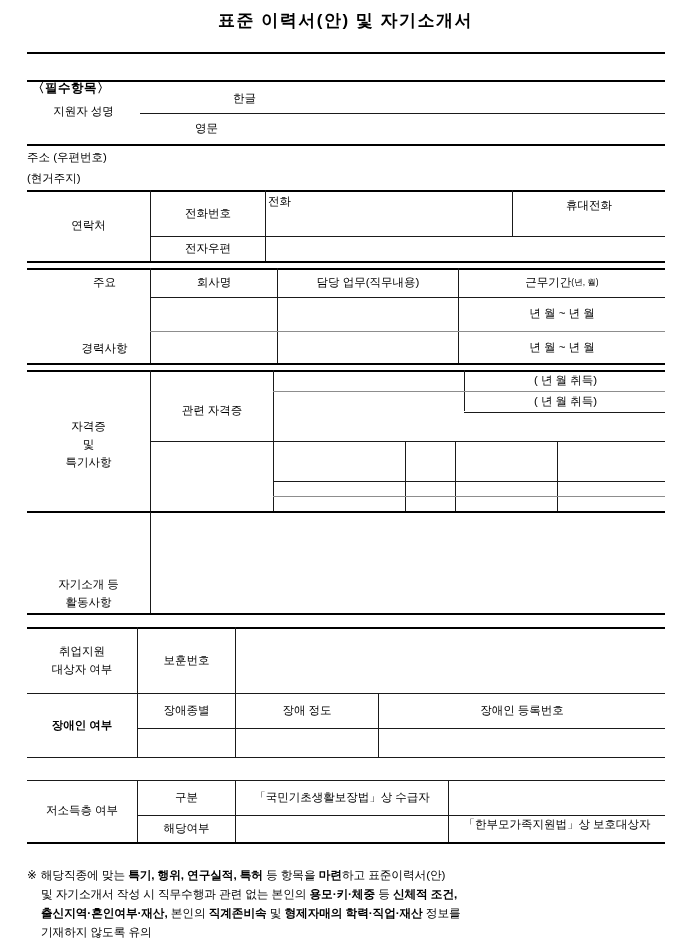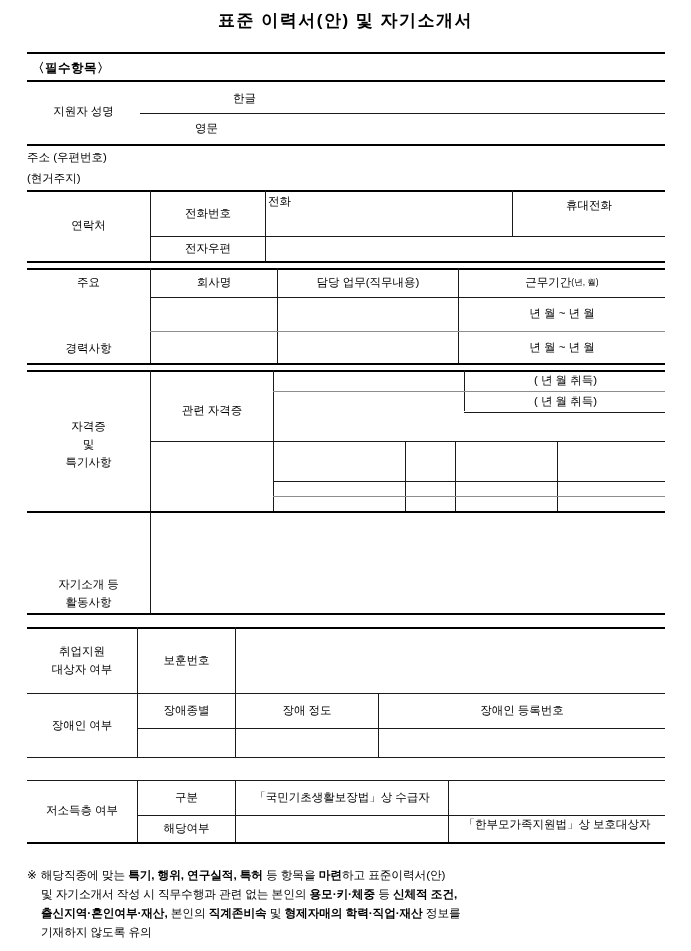--- a/index.html
+++ b/index.html
@@ -73,20 +73,21 @@
     text-align: center;
   }
   .small { font-size: 8.5px; }
 
   .section-head {
     position: absolute;
     font-size: 12.5px;
     font-weight: bold;
     letter-spacing: 0.5px;
     white-space: nowrap;
+    margin-top: 20px;
   }
 
   
   .note {
     position: absolute;
     left: 27px;
     top: 866px;
     width: 650px;
     font-size: 11.7px;
     line-height: 1.62;
@@ -141,21 +142,21 @@
 
   <div class="hr" style="left:150px; top:236px; width:515px;"></div>
 
   <div class="cell" style="left:151px; top:237px; width:114px; height:24px;">전자우편</div>
   <div class="cell left" style="left:268px; top:237px; width:395px; height:24px;"></div>
 
   <div class="hr thick" style="left:27px; top:261px; width:638px;"></div>
 
   <div class="hr thick" style="left:27px; top:268px; width:638px;"></div>
 
-  <div class="cell stack" style="left:27px; top:269px; width:123px; height:94px;gap:48px;">
+  <div class="cell stack" style="left:43px; top:269px; width:123px; height:94px;gap:48px;">
     <span>주요</span>
     <span>경력사항</span>
   </div>
 
   <div class="vr" style="left:150px; top:268px; height:95px;"></div>
   <div class="vr" style="left:277px; top:268px; height:95px;"></div>
   <div class="vr" style="left:458px; top:268px; height:95px;"></div>
 
   <div class="cell" style="left:151px; top:270px; width:126px; height:26px;">회사명</div>
   <div class="cell" style="left:278px; top:270px; width:180px; height:26px;">담당 업무(직무내용)</div>
@@ -251,21 +252,21 @@
   </div>
 
   <div class="vr" style="left:137px; top:627px; height:66px;"></div>
   <div class="vr" style="left:235px; top:627px; height:66px;"></div>
 
   <div class="cell" style="left:138px; top:628px; width:97px; height:65px;">보훈번호</div>
   <div class="cell left" style="left:240px; top:628px; width:424px; height:65px;"></div>
 
   <div class="hr" style="left:27px; top:693px; width:638px;"></div>
 
-  <div class="cell" style="left:27px; top:694px; width:110px; height:63px;">장애인 여부</div>
+  <div class="cell" style="left:27px; top:694px; width:110px; height:63px;font-weight:bold;">장애인 여부</div>
 
   <div class="vr" style="left:137px; top:693px; height:64px;"></div>
   <div class="vr" style="left:235px; top:693px; height:64px;"></div>
   <div class="vr" style="left:378px; top:693px; height:64px;"></div>
 
   <div class="cell" style="left:138px; top:695px; width:97px; height:32px;">장애종별</div>
   <div class="cell" style="left:236px; top:695px; width:142px; height:32px;">장애 정도</div>
   <div class="cell" style="left:379px; top:695px; width:286px; height:32px;">장애인 등록번호</div>
 
   <div class="hr" style="left:137px; top:728px; width:528px;"></div>

